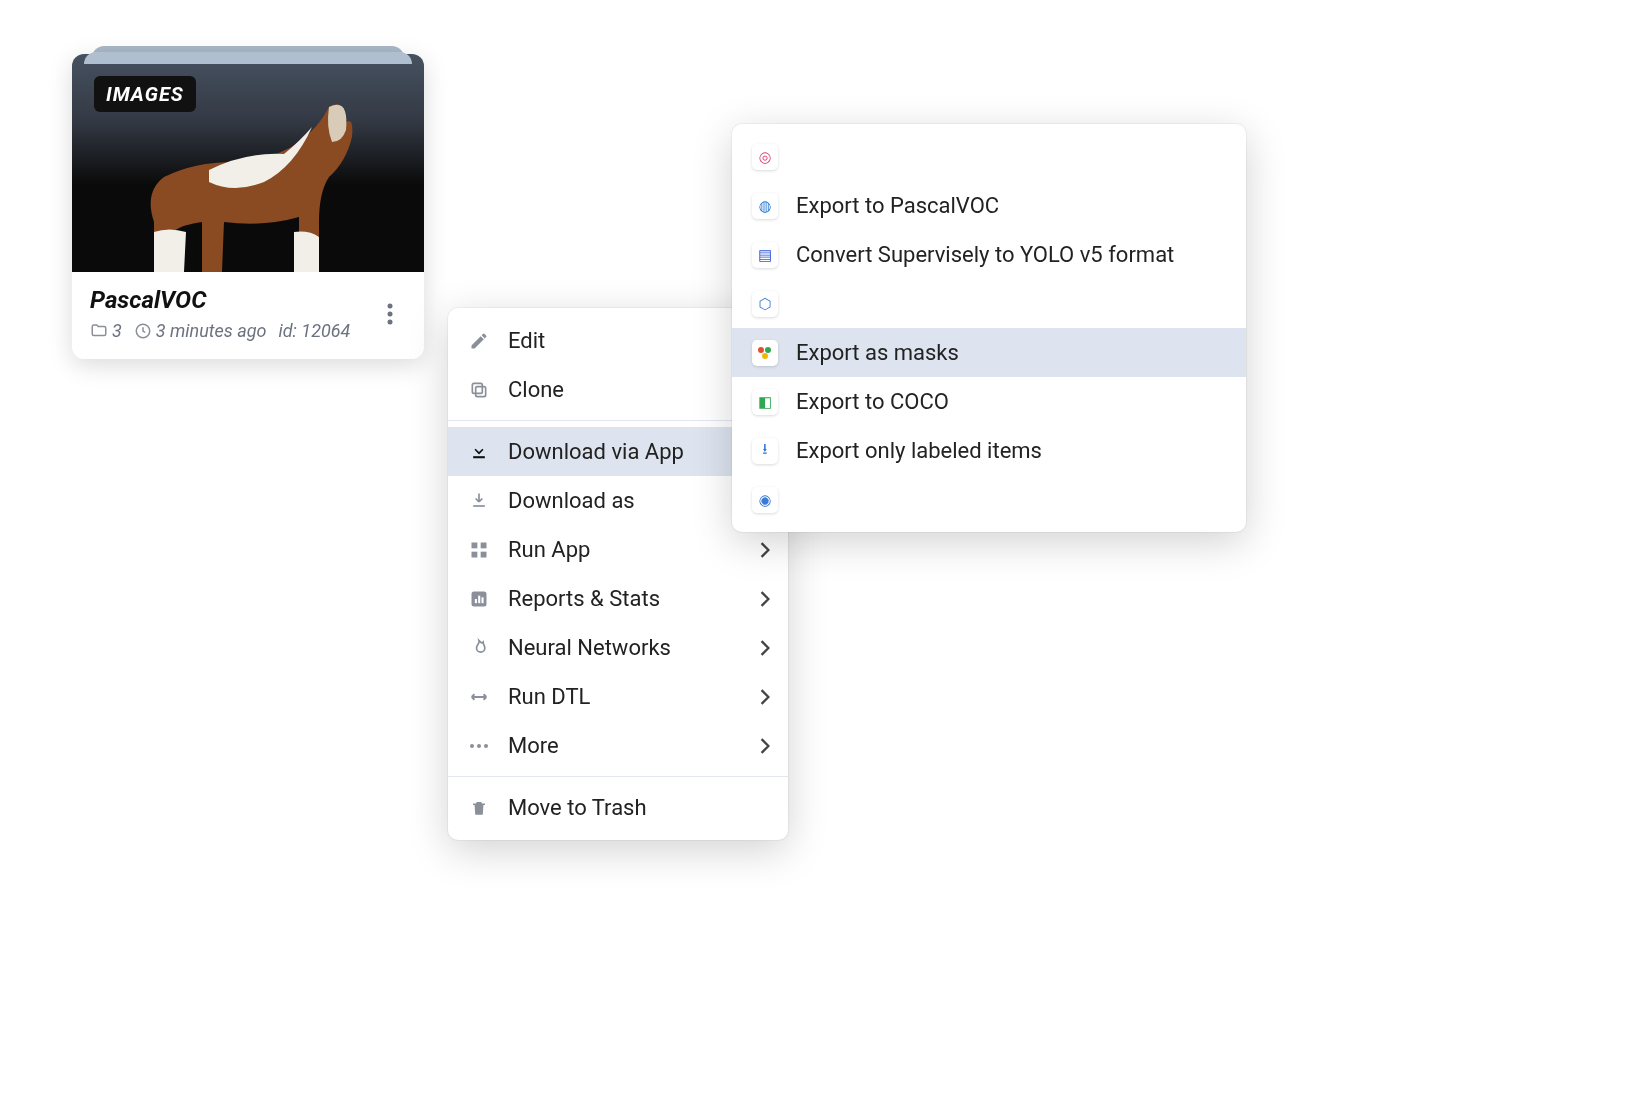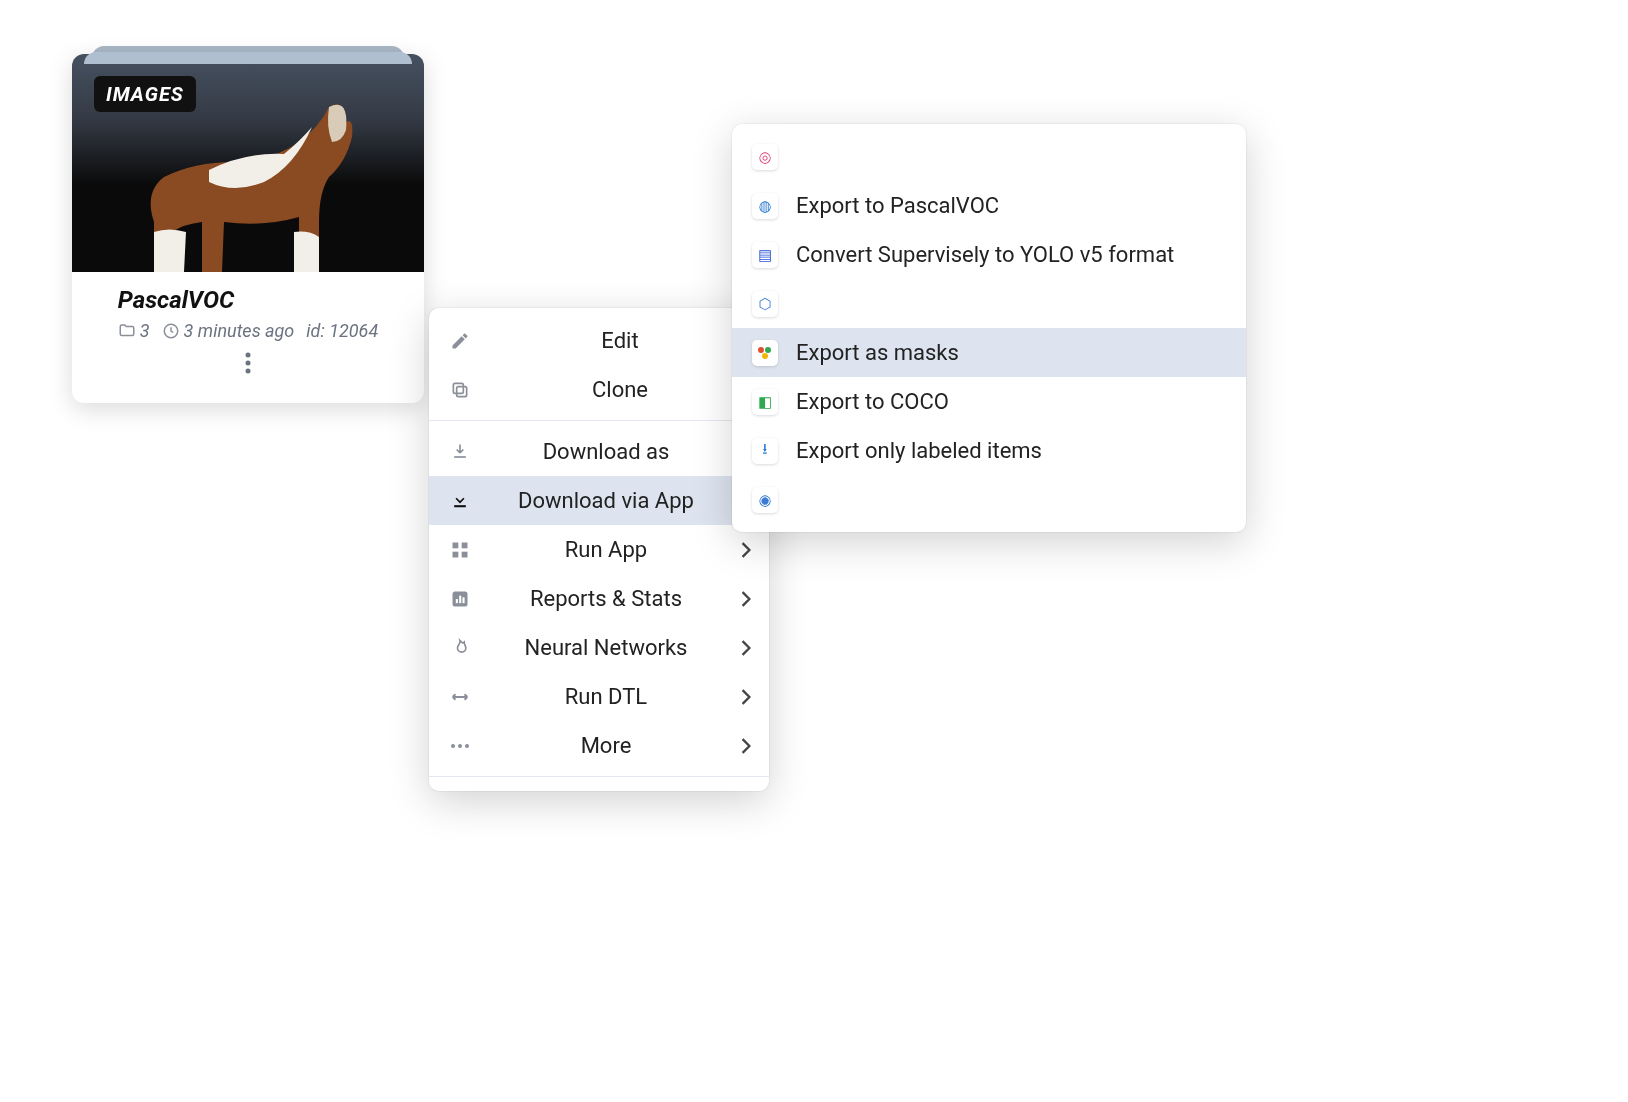--- a/index.html
+++ b/index.html
@@ -58,21 +58,20 @@
     font-weight: 700;
     font-size: 20px;
     letter-spacing: 1px;
     padding: 6px 12px;
     border-radius: 6px;
   }
   .card-body {
     padding: 14px 18px 18px;
     display: flex;
     align-items: center;
-    flex-direction: column;
   }
   .card-text { flex: 1; }
   .card-title {
     font-size: 24px;
     font-weight: 700;
     color: #111;
     margin-bottom: 6px;
   }
   .card-meta {
     display: flex;
@@ -93,21 +92,21 @@
   
   .menu {
     position: absolute;
     background: #fff;
     border-radius: 10px;
     box-shadow: 0 10px 40px rgba(0,0,0,0.18), 0 0 0 1px rgba(0,0,0,0.04);
     padding: 8px 0;
     font-size: 22px;
     color: #222;
   }
-  .menu-primary { left: 429px; top: 308px; width: 340px; text-align: center; }
+  .menu-primary { left: 448px; top: 308px; width: 340px; }
   .menu-sub     { left: 732px; top: 124px; width: 514px; }
 
   .menu-item {
     display: flex;
     align-items: center;
     height: 49px;
     padding: 0 18px 0 20px;
     gap: 18px;
     cursor: pointer;
     white-space: nowrap;
@@ -197,42 +196,42 @@
       <svg width="20" height="20" viewBox="0 0 24 24" fill="none" stroke="#8a8f99" stroke-width="2">
           <rect x="8" y="8" width="12" height="12" rx="2"></rect>
           <rect x="4" y="4" width="12" height="12" rx="2"></rect>
         </svg>
     </span>
     <span class="label">Clone</span>
   </div>
 
   <div class="menu-divider"></div>
 
+  <div class="menu-item highlight">
+    <span class="icon">
+      <svg width="20" height="20" viewBox="0 0 24 24" fill="#111">
+          <path d="M12 3v9l4-4 1.4 1.4L12 15l-5.4-5.6L8 8l4 4V3h0z"></path>
+          <rect x="5" y="17" width="14" height="2.5"></rect>
+        </svg>
+    </span>
+    <span class="label">Download via App</span>
+    <span class="chev">
+      <svg width="10" height="16" viewBox="0 0 8 14" fill="none" stroke="#444" stroke-width="2">
+          <path d="M1 1l6 6-6 6"></path>
+        </svg>
+    </span>
+  </div>
   <div class="menu-item">
     <span class="icon">
       <svg width="20" height="20" viewBox="0 0 24 24" fill="#8a8f99">
           <path d="M12 3v10m0 0 4-4m-4 4-4-4" stroke="#8a8f99" stroke-width="2" fill="none"></path>
           <path d="M5 17h14v2H5z"></path>
         </svg>
     </span>
     <span class="label">Download as</span>
-    <span class="chev">
-      <svg width="10" height="16" viewBox="0 0 8 14" fill="none" stroke="#444" stroke-width="2">
-          <path d="M1 1l6 6-6 6"></path>
-        </svg>
-    </span>
-  </div>
-  <div class="menu-item highlight">
-    <span class="icon">
-      <svg width="20" height="20" viewBox="0 0 24 24" fill="#111">
-          <path d="M12 3v9l4-4 1.4 1.4L12 15l-5.4-5.6L8 8l4 4V3h0z"></path>
-          <rect x="5" y="17" width="14" height="2.5"></rect>
-        </svg>
-    </span>
-    <span class="label">Download via App</span>
     <span class="chev">
       <svg width="10" height="16" viewBox="0 0 8 14" fill="none" stroke="#444" stroke-width="2">
           <path d="M1 1l6 6-6 6"></path>
         </svg>
     </span>
   </div>
   <div class="menu-item">
     <span class="icon">
       <svg width="20" height="20" viewBox="0 0 24 24" fill="#8a8f99">
           <rect x="3" y="3" width="7" height="7"></rect>
@@ -301,20 +300,28 @@
     <span class="label">More</span>
     <span class="chev">
       <svg width="10" height="16" viewBox="0 0 8 14" fill="none" stroke="#444" stroke-width="2">
           <path d="M1 1l6 6-6 6"></path>
         </svg>
     </span>
   </div>
 
   <div class="menu-divider"></div>
 
+  <div class="menu-item">
+    <span class="icon">
+      <svg width="18" height="20" viewBox="0 0 24 24" fill="#8a8f99">
+          <path d="M6 7h12l-1 14H7L6 7zm3-3h6l1 2H8l1-2zM4 6h16v2H4z"></path>
+        </svg>
+    </span>
+    <span class="label">Move to Trash</span>
+  </div>
 </div>
 
 <div class="menu menu-sub">
   <div class="menu-item">
     <span class="app-icon" style="color:#e0457b">◎</span>
   </div>
   <div class="menu-item">
     <span class="app-icon" style="color:#2a7ad4">◍</span>
     <span class="label">Export to PascalVOC</span>
   </div>

